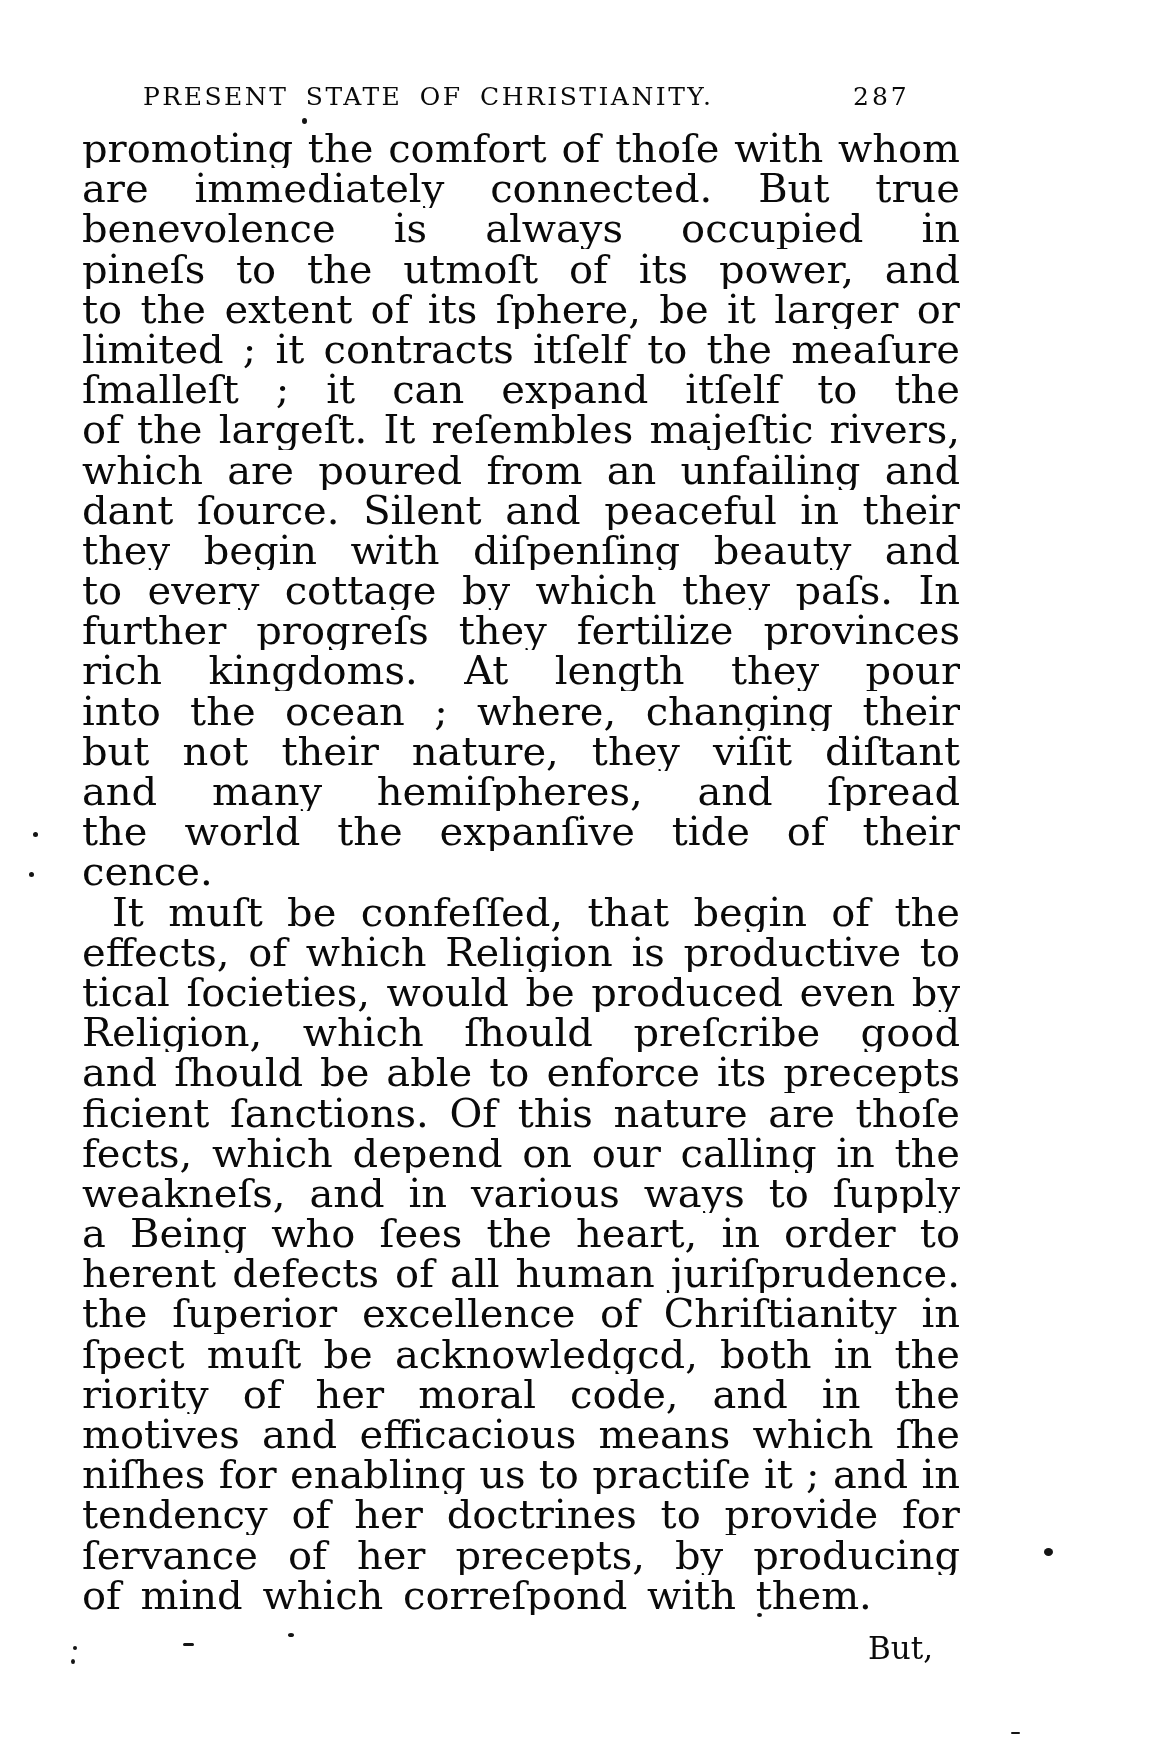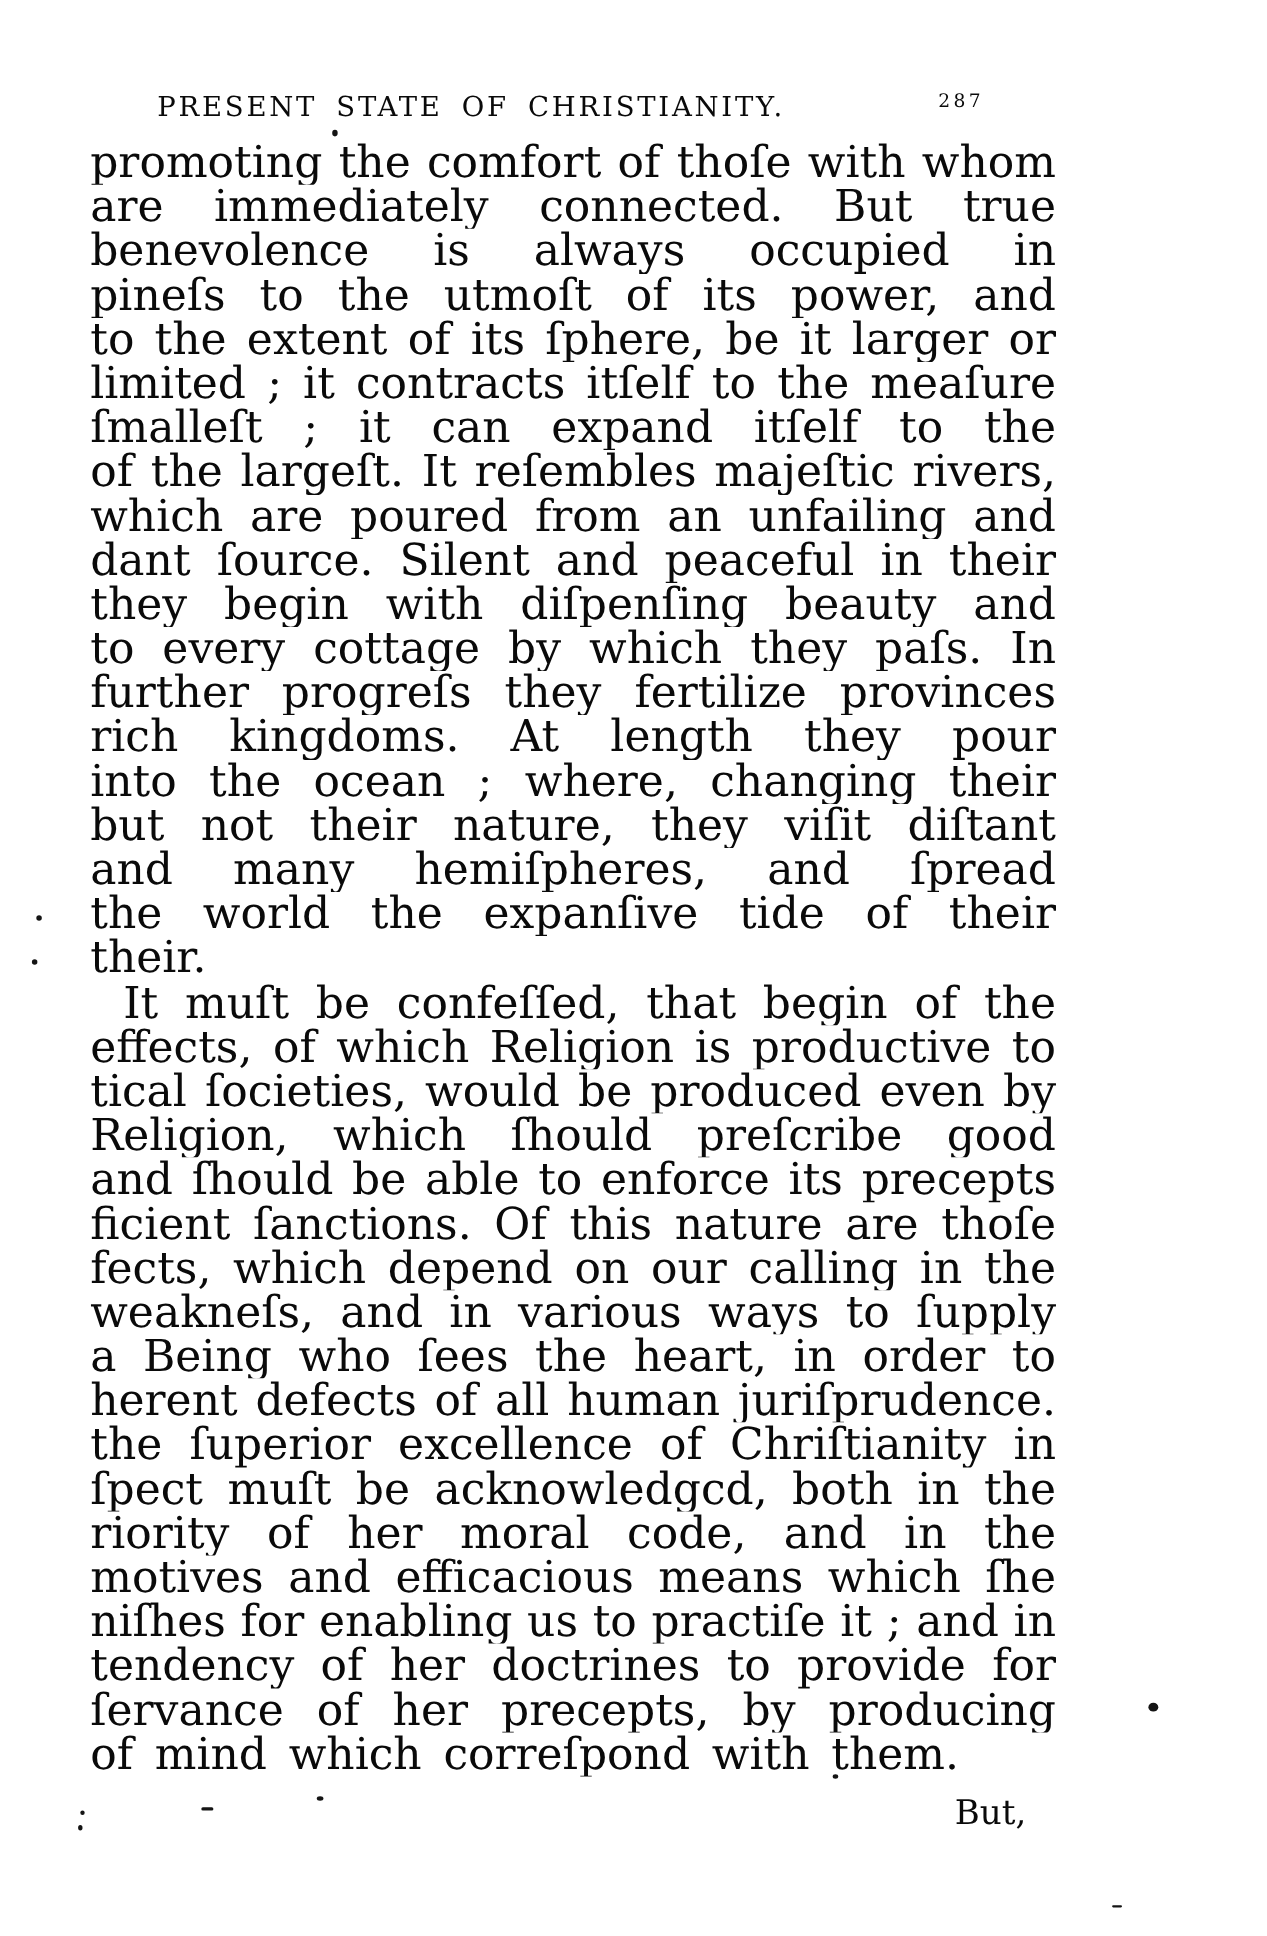--- a/index.html
+++ b/index.html
@@ -18,21 +18,21 @@
     top: 82px;
     font-size: 25px;
     letter-spacing: 2.5px;
     word-spacing: 7px;
     white-space: nowrap;
   }
   .page-number {
     position: absolute;
     left: 853px;
     top: 82px;
-    font-size: 17px;
+    font-size: 25px;
     letter-spacing: 3px;
   }
   .body-text {
     position: absolute;
     left: 46px;
     top: 128px;
     width: 878px;
     font-size: 40px;
     margin-left: 36px;
   }
@@ -84,21 +84,21 @@
       <div class="line">which are poured from an unfailing and abun-</div>
       <div class="line">dant ſource. Silent and peaceful in their outſet,</div>
       <div class="line">they begin with diſpenſing beauty and comfort</div>
       <div class="line">to every cottage by which they paſs. In their</div>
       <div class="line">further progreſs they fertilize provinces and en-</div>
       <div class="line">rich kingdoms. At length they pour themſelves</div>
       <div class="line">into the ocean ; where, changing their names</div>
       <div class="line">but not their nature, they viſit diſtant nations</div>
       <div class="line">and many hemiſpheres, and ſpread throughout</div>
       <div class="line">the world the expanſive tide of their benefi-</div>
-      <div class="line last">their.</div>
+      <div class="line last">cence.</div>
       <div class="line indent">It muſt be confeſſed, that begin of the good</div>
       <div class="line">effects, of which Religion is productive to poli-</div>
       <div class="line">tical ſocieties, would be produced even by a falſe</div>
       <div class="line">Religion, which ſhould preſcribe good morals,</div>
       <div class="line">and ſhould be able to enforce its precepts by ſuf-</div>
       <div class="line">ficient ſanctions. Of this nature are thoſe ef-</div>
       <div class="line">fects, which depend on our calling in the aid of</div>
       <div class="line">weakneſs, and in various ways to ſupply the in-</div>
       <div class="line">a Being who ſees the heart, in order to aſſiſt the</div>
       <div class="line">herent defects of all human juriſprudence. But</div>

